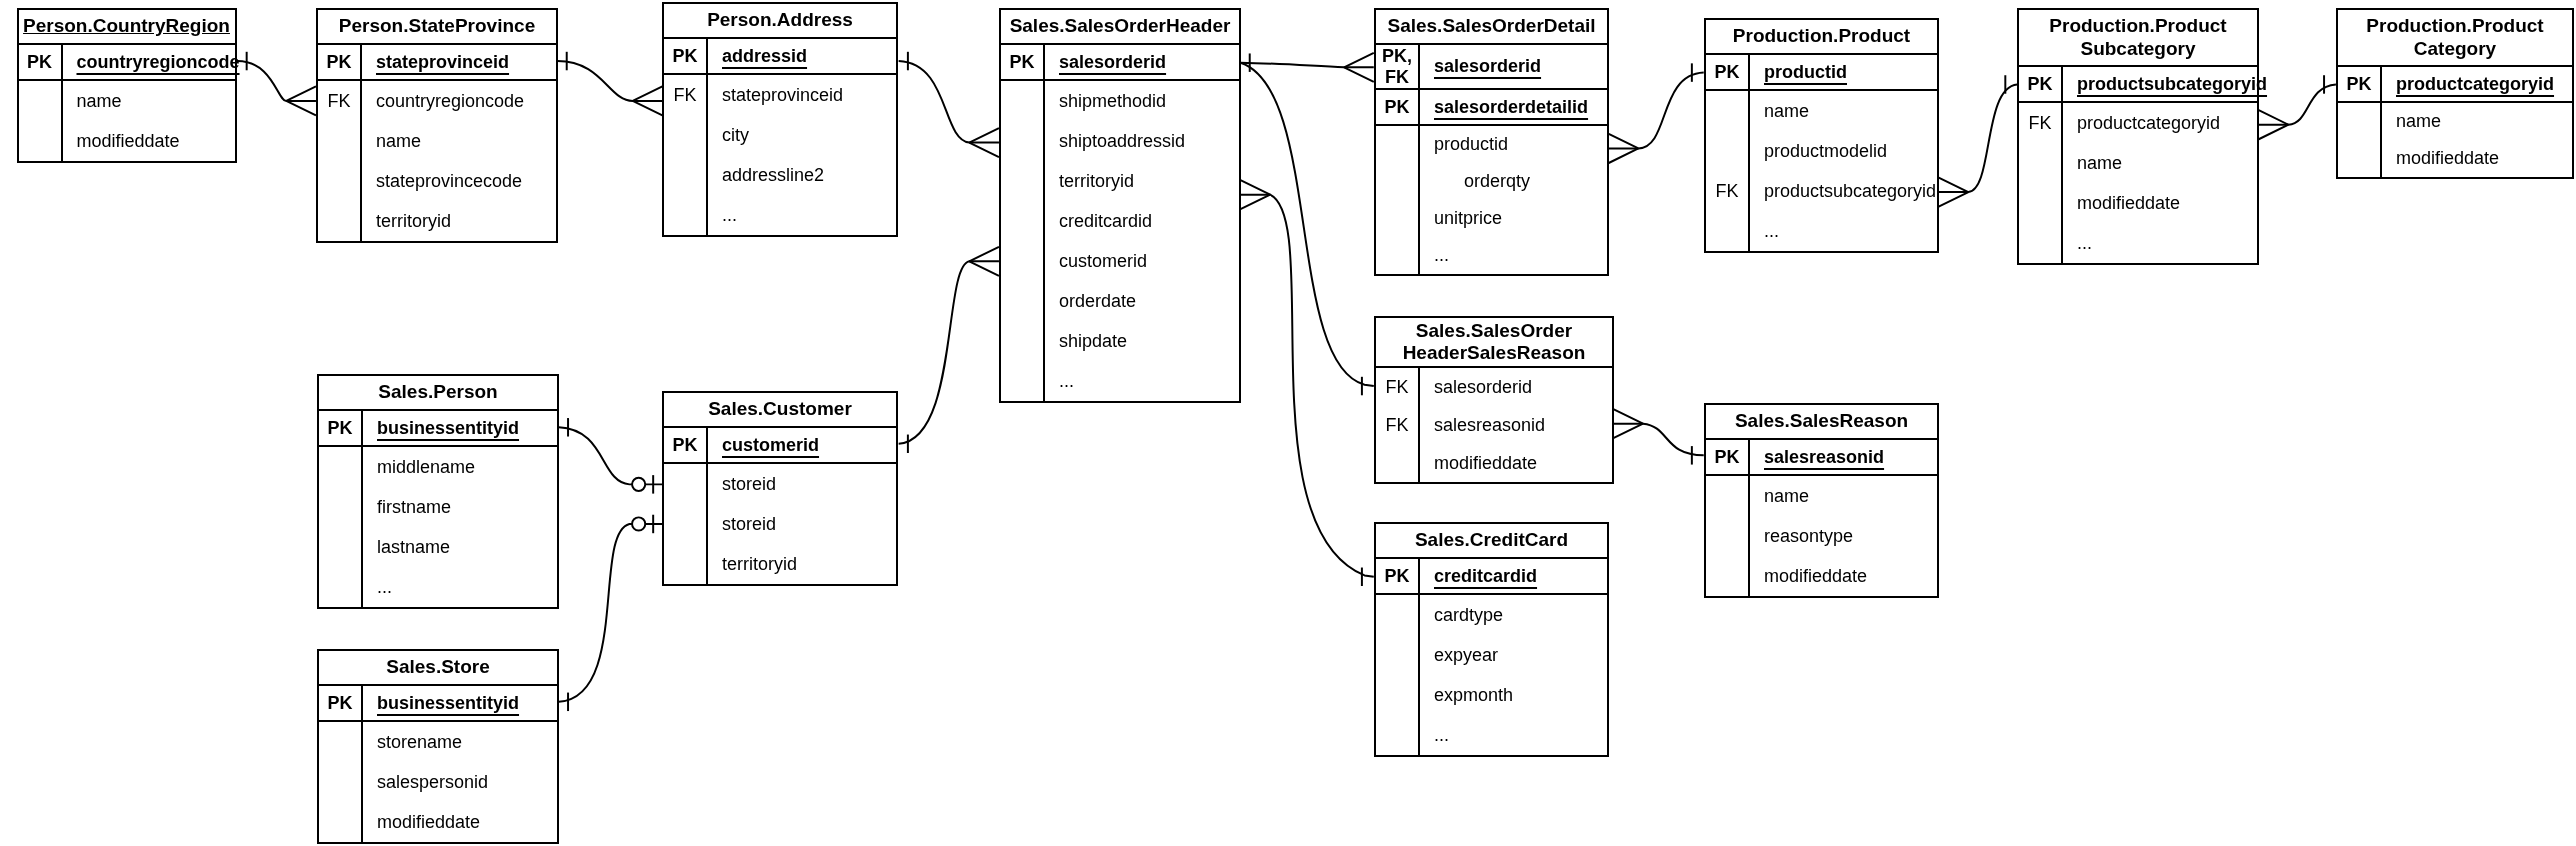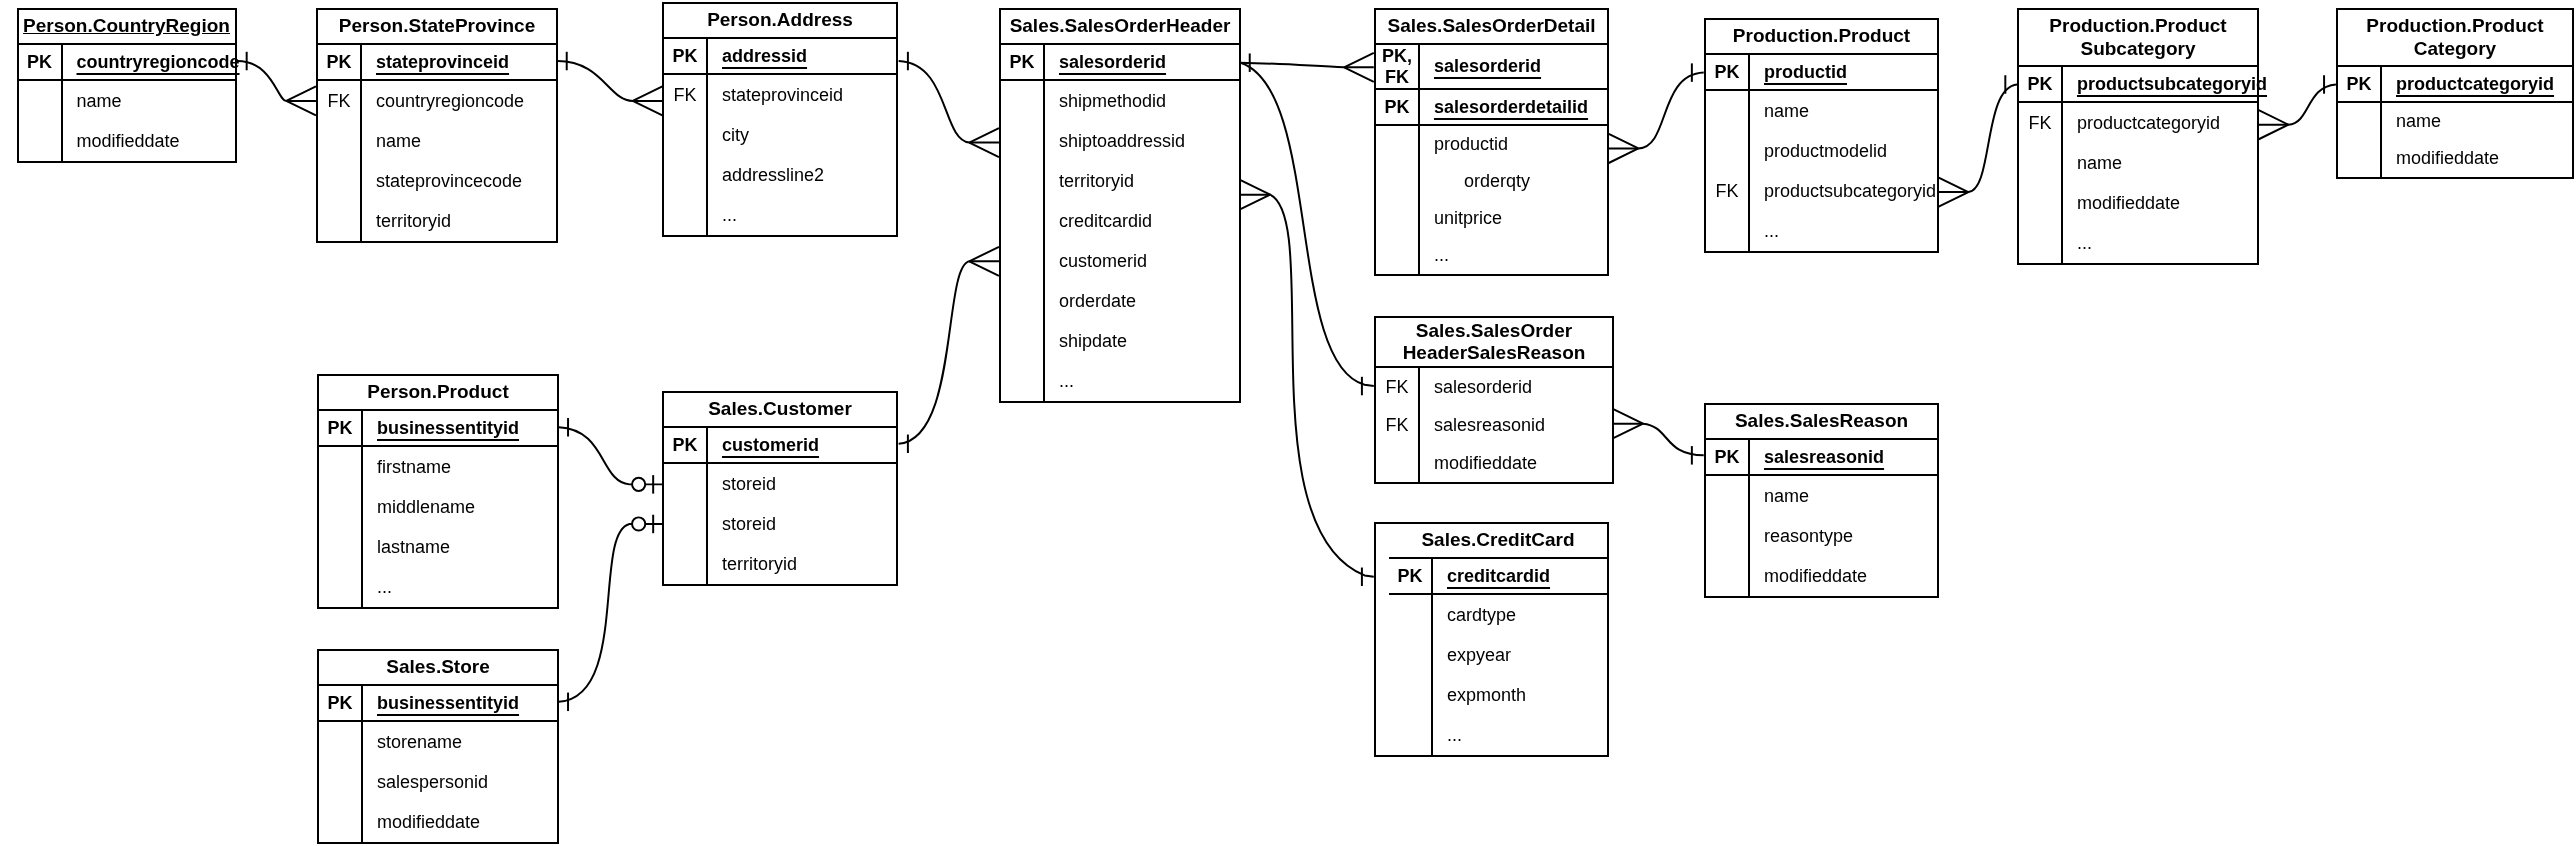--- a/index.html
+++ b/index.html
@@ -326,34 +326,34 @@
             <div class="fc">name</div>
           </div>
           <div class="row" style="height: 37px;">
             <div class="kc"></div>
             <div class="fc">modifieddate</div>
           </div>
         </div>
       </div>
       <div class="tbl" style="left: 317px; top: 374px; width: 242px;">
         <div class="ttl" style="height: 33px;">
-          <div>Person.Product</div>
+          <div>Sales.Person</div>
         </div>
         <div class="rows">
           <div class="row keyrow" style="height: 36px;">
             <div class="kc bold">PK</div>
             <div class="fc pk">businessentityid</div>
           </div>
           <div class="row" style="height: 40px;">
             <div class="kc"></div>
+            <div class="fc">middlename</div>
+          </div>
+          <div class="row" style="height: 40px;">
+            <div class="kc"></div>
             <div class="fc">firstname</div>
-          </div>
-          <div class="row" style="height: 40px;">
-            <div class="kc"></div>
-            <div class="fc">middlename</div>
           </div>
           <div class="row" style="height: 40px;">
             <div class="kc"></div>
             <div class="fc">lastname</div>
           </div>
           <div class="row" style="height: 40px;">
             <div class="kc"></div>
             <div class="fc">...</div>
           </div>
         </div>
@@ -440,21 +440,21 @@
           <div class="row" style="height: 40px;">
             <div class="kc"></div>
             <div class="fc">reasontype</div>
           </div>
           <div class="row" style="height: 40px;">
             <div class="kc"></div>
             <div class="fc">modifieddate</div>
           </div>
         </div>
       </div>
-      <div class="tbl" style="left: 1374px; top: 522px; width: 235px; padding-left: 13px;">
+      <div class="tbl" style="left: 1374px; top: 522px; width: 235px;">
         <div class="ttl" style="height: 33px;">
           <div>Sales.CreditCard</div>
         </div>
         <div class="rows">
           <div class="row keyrow" style="height: 36px;">
             <div class="kc bold">PK</div>
             <div class="fc pk">creditcardid</div>
           </div>
           <div class="row" style="height: 40px;">
             <div class="kc"></div>

